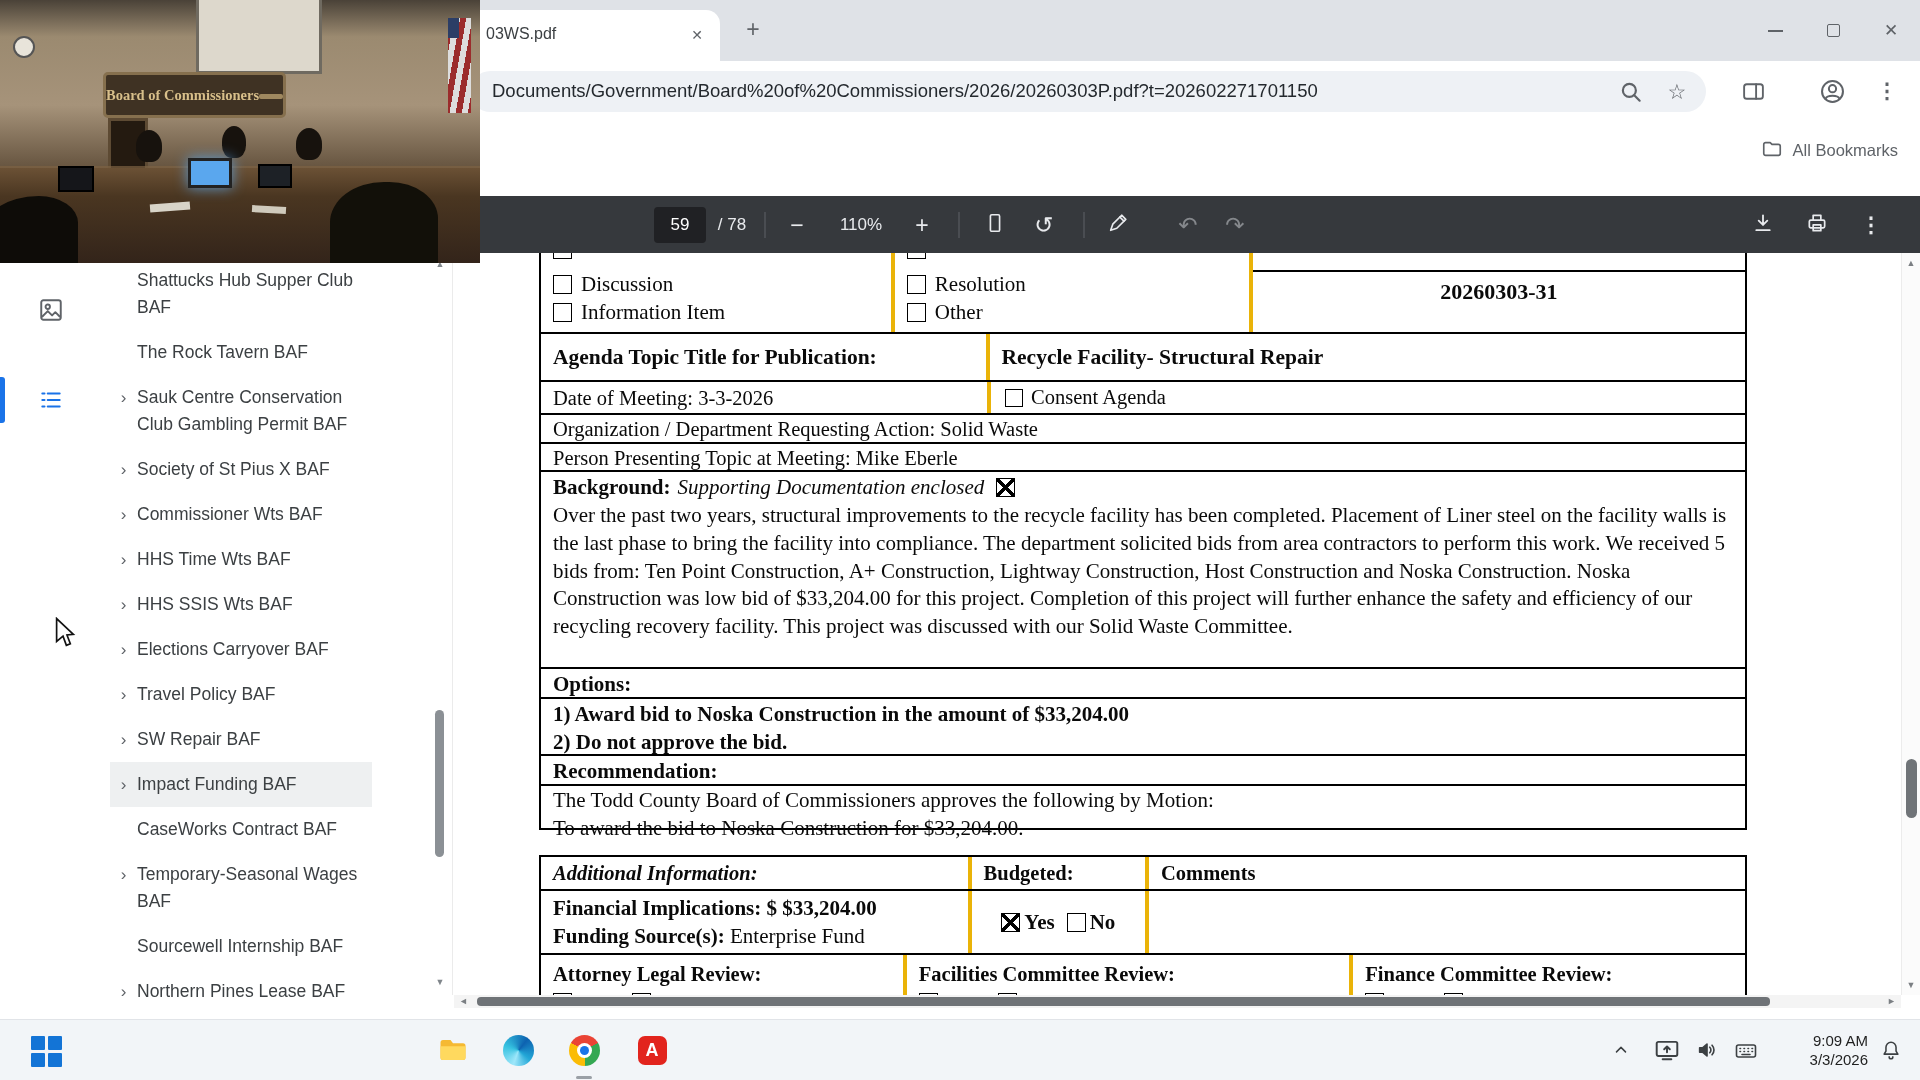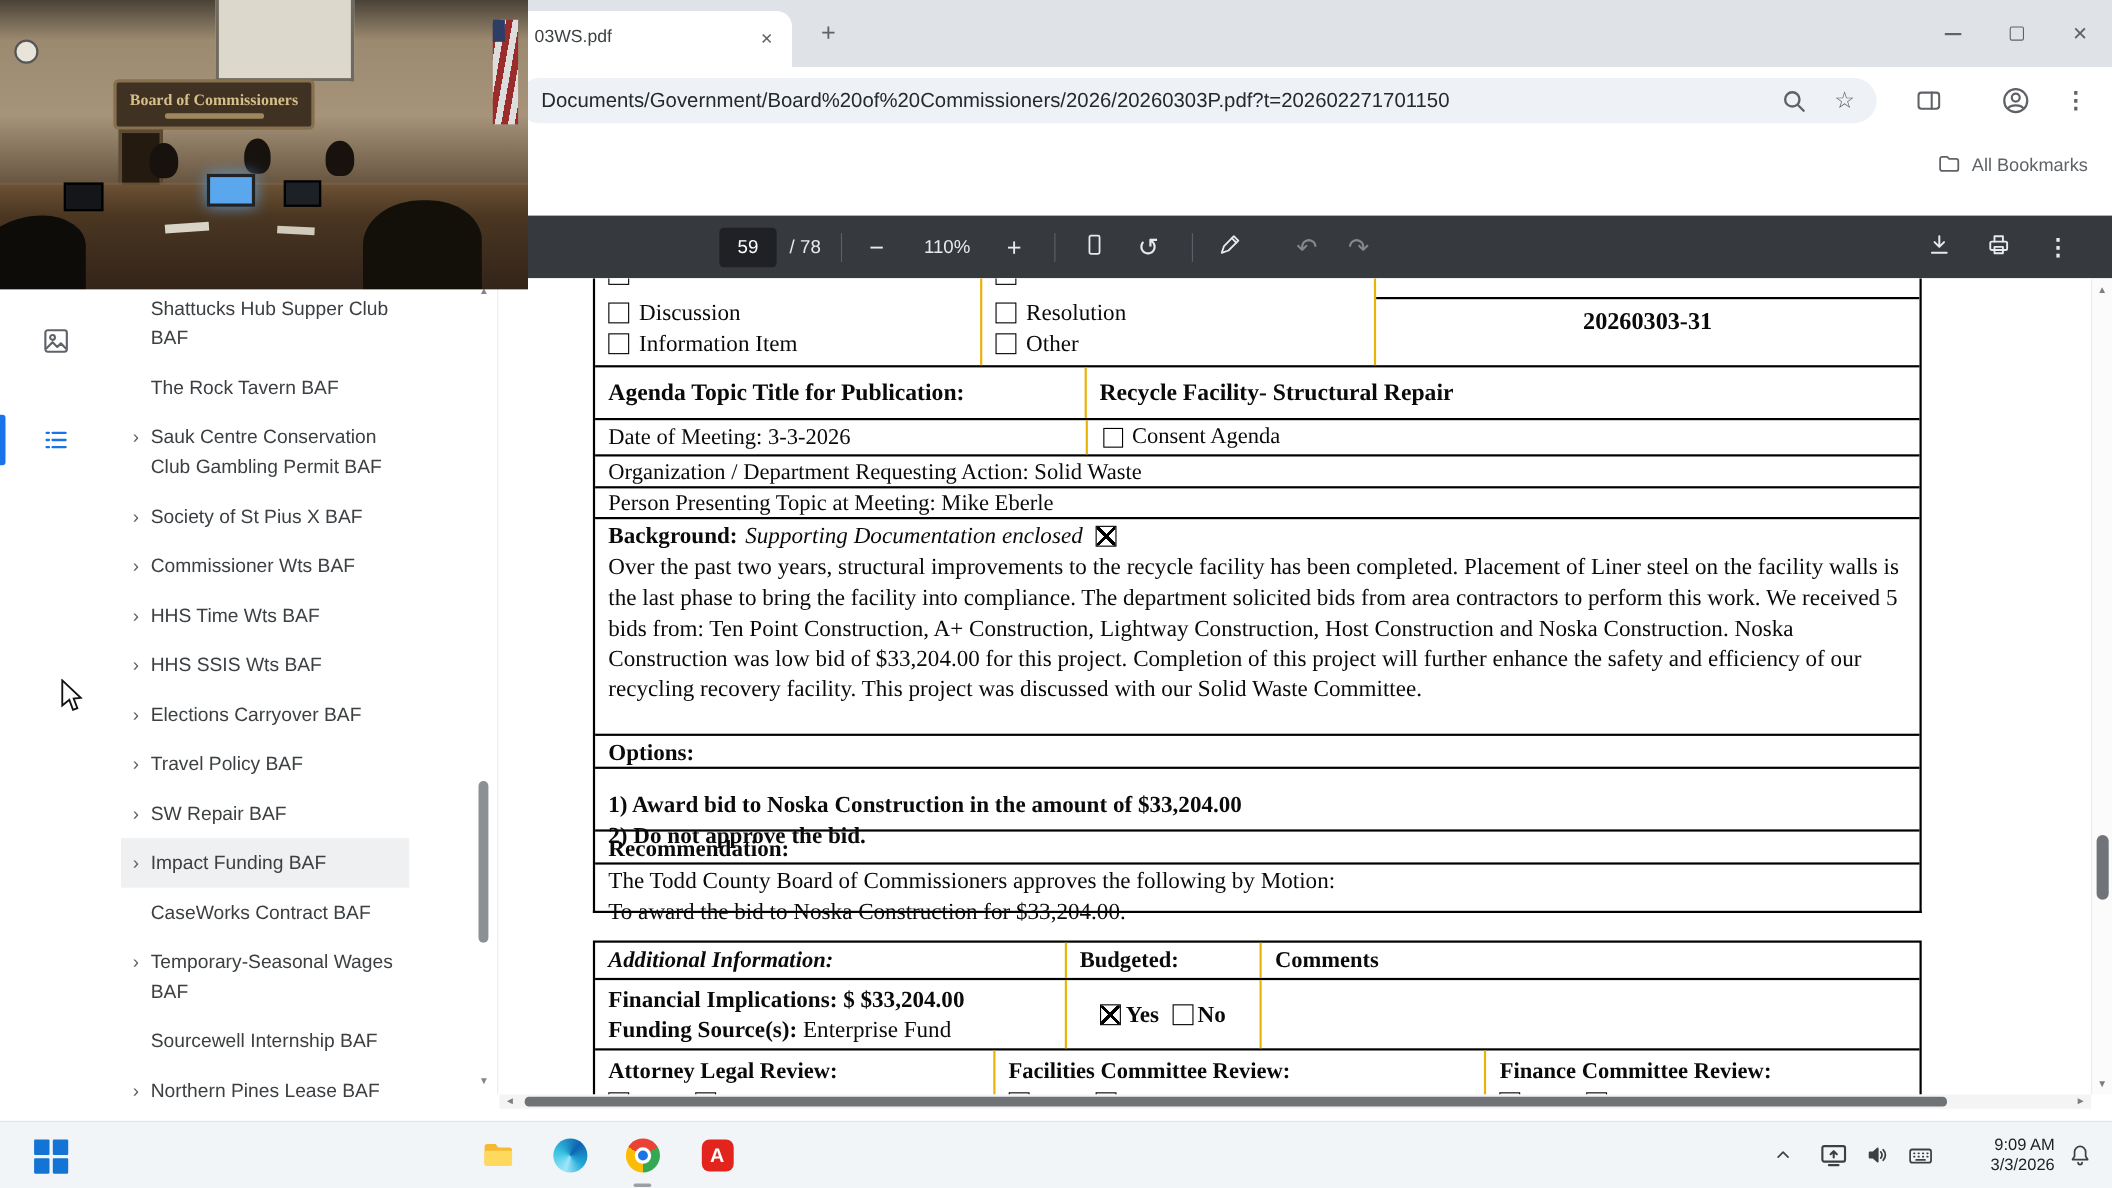--- a/index.html
+++ b/index.html
@@ -53,21 +53,21 @@
   .sb-arr{position:absolute;left:0;width:16px;text-align:center;font-size:9px;color:#80868b}
   .sb-thumb{position:absolute;left:3px;top:457px;width:9px;height:147px;background:#8b9095;border-radius:5px}
 
   
   #docarea{position:absolute;left:454px;top:253px;width:1447px;height:742px;background:#fff;overflow:hidden;font-family:"Liberation Serif",serif;color:#0a0a0a}
   .form{position:absolute;left:85px;top:0;width:1208px;border-left:2px solid #000;border-right:2px solid #000;border-bottom:2px solid #000}
   .form2{position:absolute;left:85px;top:602px;width:1208px;border:2px solid #000}
   .frow{display:flex;border-top:2px solid #000}
   .frow.first{border-top:none}
   .fcell{box-sizing:border-box;overflow:hidden}
-  .fcell+.fcell{border-left:2px solid #eab308}
+  .fcell+.fcell{border-left:4px solid #eab308}
   .clipstrip{height:17px;overflow:hidden;position:relative}
   .clipstrip .cbx{position:absolute;left:12px;top:-13px}
   .numstrip{height:17px}
   .numcell{border-top:2px solid #000;text-align:center;font-weight:700;font-size:22px;padding-top:7px}
   .cbline{height:28px;display:flex;align-items:center;gap:9px;padding-left:12px;font-size:21px}
   .cbx{width:19px;height:19px;border:1.6px solid #000;flex:none;display:inline-block;background:#fff}
   .cbx.checked{background-image:linear-gradient(45deg,transparent 44%,#000 44%,#000 56%,transparent 56%),linear-gradient(135deg,transparent 44%,#000 44%,#000 56%,transparent 56%)}
   .pl{padding-left:12px}
   .b{font-weight:700}
   .r2cell{font-size:21.5px;font-weight:700;padding-top:11px}
@@ -107,21 +107,21 @@
   .edge-ic{width:31px;height:31px;border-radius:50%;background:conic-gradient(from 200deg,#9ee7fa,#35c1e0 25%,#0d62b0 55%,#23a7d7 80%,#9ee7fa)}
   .acro-ic{width:29px;height:29px;border-radius:7px;background:#e2241d;color:#fff;display:flex;align-items:center;justify-content:center;font-weight:700;font-size:18px}
   .runbar{position:absolute;left:576px;top:56px;width:16px;height:3px;background:#9aa0a6;border-radius:2px}
   .tray-ic{position:absolute;display:flex;align-items:center;justify-content:center}
   .clock{position:absolute;left:1770px;top:11px;width:98px;text-align:right;font-size:15px;line-height:19px;color:#1f1f1f}
 
   
   #video{position:absolute;left:0;top:0;width:480px;height:263px;overflow:hidden;z-index:40;background:linear-gradient(180deg,#4a4238 0,#9b8a70 14%,#a6937a 40%,#6b5944 62%,#473522 80%,#2f2215 100%)}
   .v{position:absolute}
   .vscreen{left:196px;top:0;width:126px;height:74px;background:#ddd8cc;border:3px solid #6f6a60;border-top:none}
-  .vsign{left:103px;top:72px;width:183px;height:46px;background:#3f3223;border:3px solid #86704e;border-radius:5px;display:flex;flex-direction:column;align-items:center;justify-content:center}
+  .vsign{left:103px;top:72px;width:183px;height:46px;background:#3f3223;border:3px solid #86704e;border-radius:5px;display:flex;flex-direction:row;align-items:center;justify-content:center}
   .vsign .t1{font-family:"Liberation Serif",serif;font-size:14.5px;font-weight:700;color:#d8bf8a;white-space:nowrap}
   .vsign .t2{width:90px;height:5px;background:#b89d6e;border-radius:2px;margin-top:3px;opacity:.8}
   .vclock{left:13px;top:36px;width:22px;height:22px;border-radius:50%;background:#e8e4da;border:2px solid #555}
   .vflag{left:448px;top:18px;width:23px;height:95px;background:repeating-linear-gradient(100deg,#9b2c2c 0 6px,#ddd 6px 12px)}
   .vflag::after{content:"";position:absolute;left:0;top:0;width:11px;height:20px;background:#2c3e66}
   .vdoor{left:108px;top:118px;width:40px;height:94px;background:#241a10;border:3px solid #5d4a33;border-bottom:none}
   .vbench{left:0;top:168px;width:480px;height:95px;background:linear-gradient(180deg,#6b5135 0,#4a3621 30%,#33241a 100%)}
   .vedge{left:0;top:166px;width:480px;height:4px;background:#7d6243;opacity:.7}
   .vmon1{left:188px;top:158px;width:44px;height:30px;background:#5aa7ee;border:3px solid #222;box-shadow:0 0 14px rgba(90,167,238,.8)}
   .vmon2{left:58px;top:166px;width:36px;height:26px;background:#15161a;border:2px solid #000}
@@ -380,21 +380,21 @@
         <i>Supporting Documentation enclosed</i>
         <span class="cbx checked icbx"></span>
       </div>
       <div class="bgpara">Over the past two years, structural improvements to the recycle facility has been completed.  Placement of Liner steel on the facility walls is the last phase to bring the facility into compliance.  The department solicited bids from area contractors to perform this work.  We received 5 bids from: Ten Point Construction, A+ Construction, Lightway Construction, Host Construction and Noska Construction.  Noska Construction was low bid of $33,204.00 for this project.  Completion of this project will further enhance the safety and efficiency of our recycling recovery facility. This project was discussed with our Solid Waste Committee.</div>
     </div>
 
     <div class="frow" style="height:30px">
       <div class="fcell pl lblrow" style="width:1204px">Options:</div>
     </div>
 
-    <div class="frow" style="height:57px;display:block;padding-top:18px">
+    <div class="frow" style="height:57px;display:block;padding-top:1px">
       <div class="pl optline">1) Award bid to Noska Construction in the amount of $33,204.00</div>
       <div class="pl optline">2) Do not approve the bid.</div>
     </div>
 
     <div class="frow" style="height:30px">
       <div class="fcell pl lblrow" style="width:1204px">Recommendation:</div>
     </div>
 
     <div class="frow" style="height:44px;display:block">
       <div class="pl recline">The Todd County Board of Commissioners approves the following by Motion:</div>

